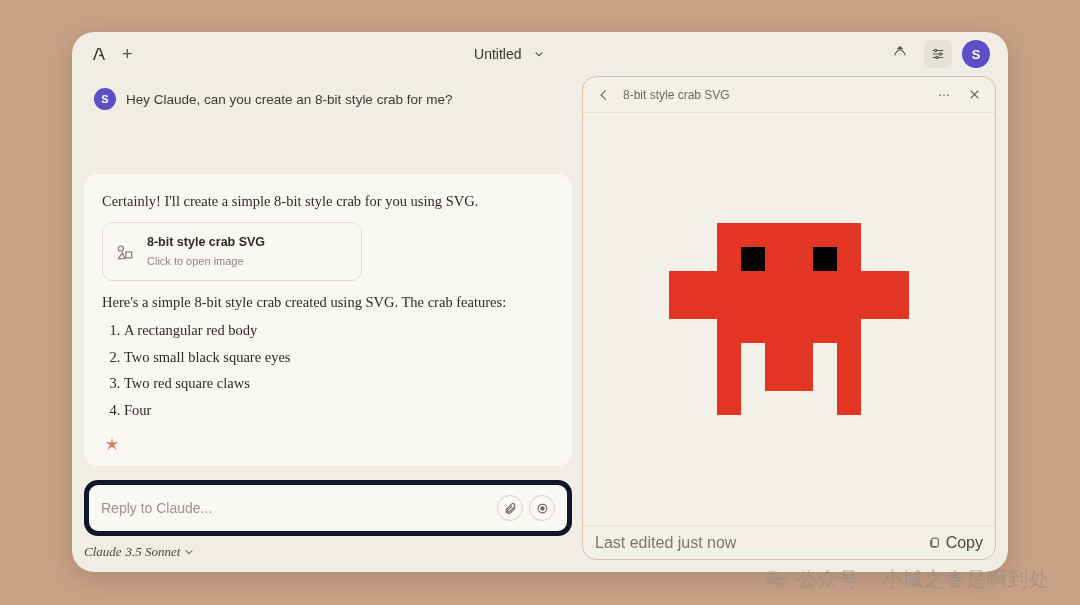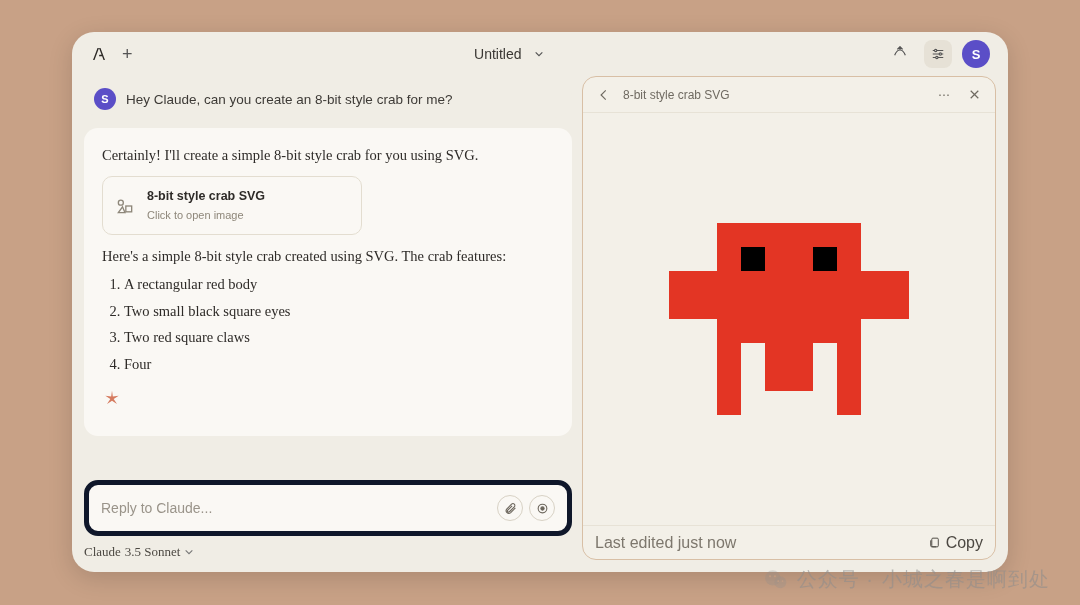--- a/index.html
+++ b/index.html
@@ -36,35 +36,35 @@
   .icon-btn.active { background:#e6e1d6; }
   .avatar { width: 28px; height: 28px; border-radius: 50%; background:#5b4ec7; color:#fff; display:flex; align-items:center; justify-content:center; font-size:13px; font-weight:600; font-family:sans-serif; }
 
   .content { flex:1; display:flex; gap:10px; padding: 0 12px 12px 12px; min-height:0; }
   .chat-col { flex:1; display:flex; flex-direction:column; min-width:0; }
 
   .user-row { display:flex; align-items:center; gap:10px; background:#f0ede5; padding:8px 10px; border-radius:20px; margin:4px 0 10px 0; }
   .user-row .uavatar { width:22px;height:22px;border-radius:50%; background:#5b4ec7; color:#fff; font-size:11px; display:flex;align-items:center;justify-content:center; font-family:sans-serif; font-weight:600;}
   .user-text { font-family: -apple-system, Helvetica, Arial, sans-serif; font-size:13.5px; color:#3d3a36; }
 
-  .assistant-card { background:#faf8f4; border-radius:14px; padding:16px 18px 20px 18px; font-size:14.5px; line-height:1.55; color:#2e2b28; flex:0 0 auto; }
+  .assistant-card { background:#faf8f4; border-radius:14px; padding:16px 18px 4px 18px; font-size:14.5px; line-height:1.55; color:#2e2b28; flex:0 0 auto;margin-top:46px; }
   .asset-card { margin:10px 0; border:1px solid #e3ddd0; border-radius:10px; padding:10px 12px; display:flex; align-items:center; gap:12px; width:260px; cursor:pointer; background:#faf8f4;}
   .asset-icon { width:20px; height:20px; color:#8e877a; }
   .asset-title { font-family: -apple-system, Helvetica, Arial, sans-serif; font-size:12.5px; font-weight:600; color:#2e2b28; }
   .asset-sub { font-family: Liberation Sans, sans-serif; font-size:11px; color:#8e877a; }
   .list { margin:6px 0 0 22px; }
   .list li { margin:4px 0; }
   .spark { margin-top:14px; color:#d57a5e; }
 
   .composer-wrap { margin-top:auto; padding-top:10px; }
   .composer { background:#faf8f4; border:5px solid #0f172a; border-radius:14px; padding:10px 12px; display:flex; align-items:center; }
   .composer input { flex:1; border:none; background:transparent; font-family: -apple-system, Helvetica, Arial, sans-serif; font-size:14px; color:#555; outline:none; }
   .composer input::placeholder { color:#9a948a; }
   .composer .cicon { width:26px;height:26px; border-radius:50%; border:1px solid #d8d2c5; display:flex;align-items:center;justify-content:center; margin-left:6px; color:#6b655b; cursor:pointer; }
-  .model-row { font-family: ui-serif, Georgia, serif; font-size:13px; color:#4c4842; margin-top:8px; display:flex; align-items:center; gap:4px; cursor:pointer;}
+  .model-row { font-family: ui-serif, Georgia, serif; font-size:13px; color:#4c4842; margin-top:8px; display:flex; align-items:center; gap:4px; cursor:pointer;font-style:italic;}
   .model-row .light { font-weight:400; }
 
   .artifact-panel {
     width: 414px; background:#f3f0e8; border:1px solid #d8bfa5; border-radius:14px;
     display:flex; flex-direction:column; overflow:hidden;
   }
   .art-header { height:36px; display:flex; align-items:center; padding:0 10px; gap:8px; font-family:-apple-system,Helvetica,Arial,sans-serif; font-size:12px; color:#6f6a61; border-bottom:1px solid #e7e2d6;}
   .art-header .spacer{flex:1;}
   .art-header .hicon{ width:22px;height:22px; display:flex;align-items:center;justify-content:center; cursor:pointer; color:#6f6a61;}
   .art-body { flex:1; display:flex; align-items:center; justify-content:center; background:#f3f0e8; }

